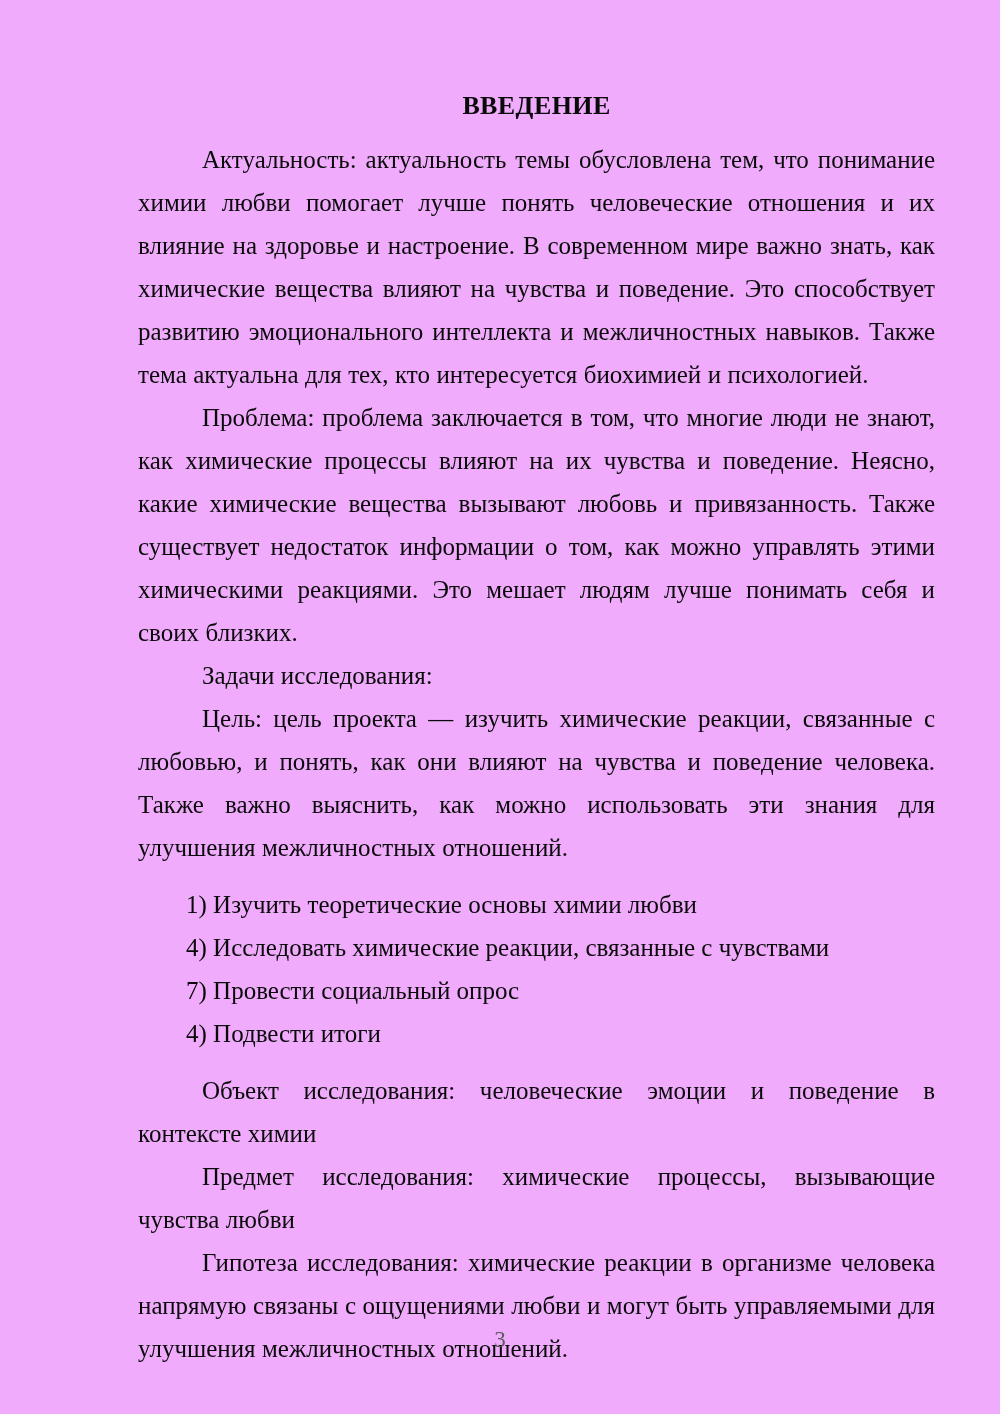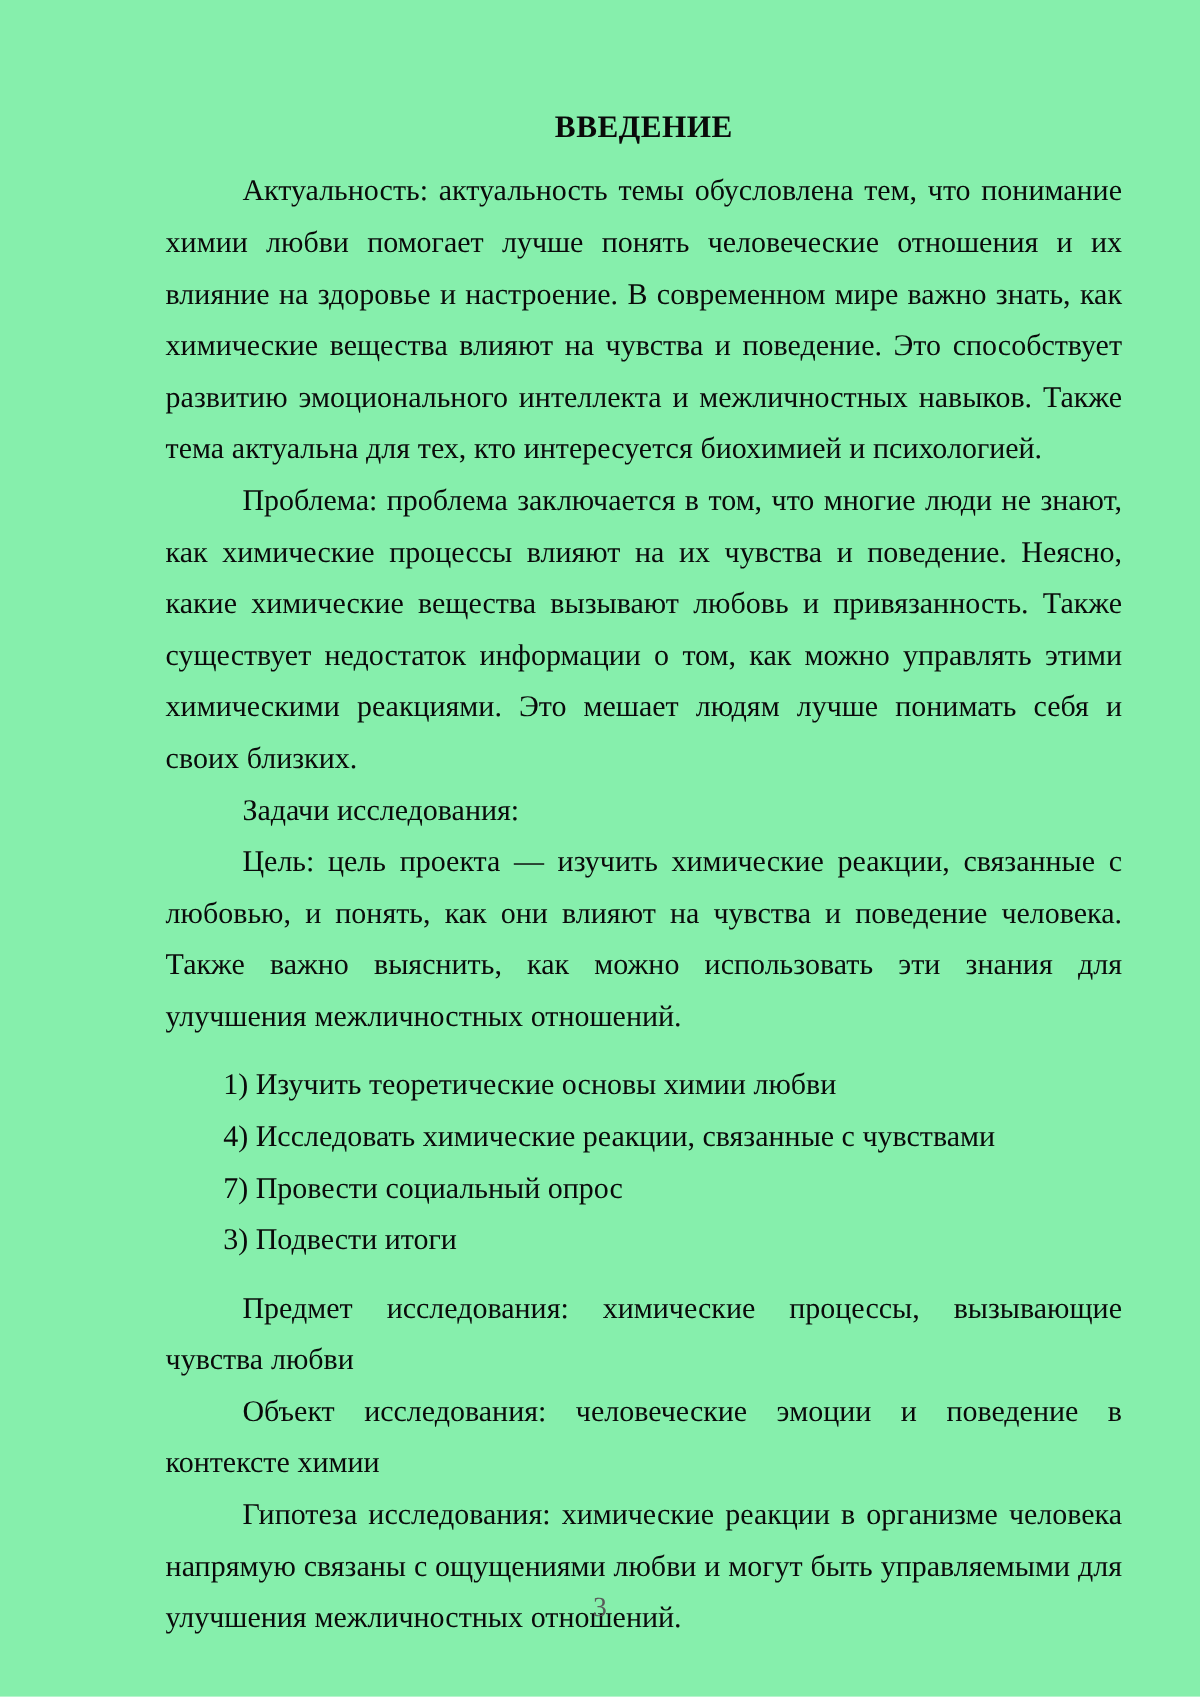--- a/index.html
+++ b/index.html
@@ -6,21 +6,21 @@
   html, body {
     margin: 0;
     padding: 0;
     background: #ffffff;
   }
 
   .page {
     position: relative;
     width: 1000px;
     height: 1414px;
-    background: #86efac;
+    background: #f0abfc;
     margin: 0 auto;
     overflow: hidden;
     font-family: "Liberation Serif", "DejaVu Serif", serif;
     color: #0a0a0a;
     -webkit-font-smoothing: antialiased;
   }
 
   .content {
     position: absolute;
     left: 138px;
@@ -94,26 +94,26 @@
     <p class="para">Проблема: проблема заключается в том, что многие люди не знают, как химические процессы влияют на их чувства и поведение. Неясно, какие химические вещества вызывают любовь и привязанность. Также существует недостаток информации о том, как можно управлять этими химическими реакциями. Это мешает людям лучше понимать себя и своих близких.</p>
 
     <p class="para last-left">Задачи исследования:</p>
 
     <p class="para">Цель: цель проекта — изучить химические реакции, связанные с любовью, и понять, как они влияют на чувства и поведение человека. Также важно выяснить, как можно использовать эти знания для улучшения межличностных отношений.</p>
 
     <ol class="task-list">
       <li>1) Изучить теоретические основы химии любви</li>
       <li>4) Исследовать химические реакции, связанные с чувствами</li>
       <li>7) Провести социальный опрос</li>
-      <li>3) Подвести итоги</li>
+      <li>4) Подвести итоги</li>
     </ol>
 
+    <p class="para last-left">Объект исследования: человеческие эмоции и поведение в контексте химии</p>
+
     <p class="para last-left">Предмет исследования: химические процессы, вызывающие чувства любви</p>
-
-    <p class="para last-left">Объект исследования: человеческие эмоции и поведение в контексте химии</p>
 
     <p class="para last-left">Гипотеза исследования: химические реакции в организме человека напрямую связаны с ощущениями любви и могут быть управляемыми для улучшения межличностных отношений.</p>
 
   </div>
 
   <div class="page-number">3</div>
 
 </div>
 
 </body></html>

